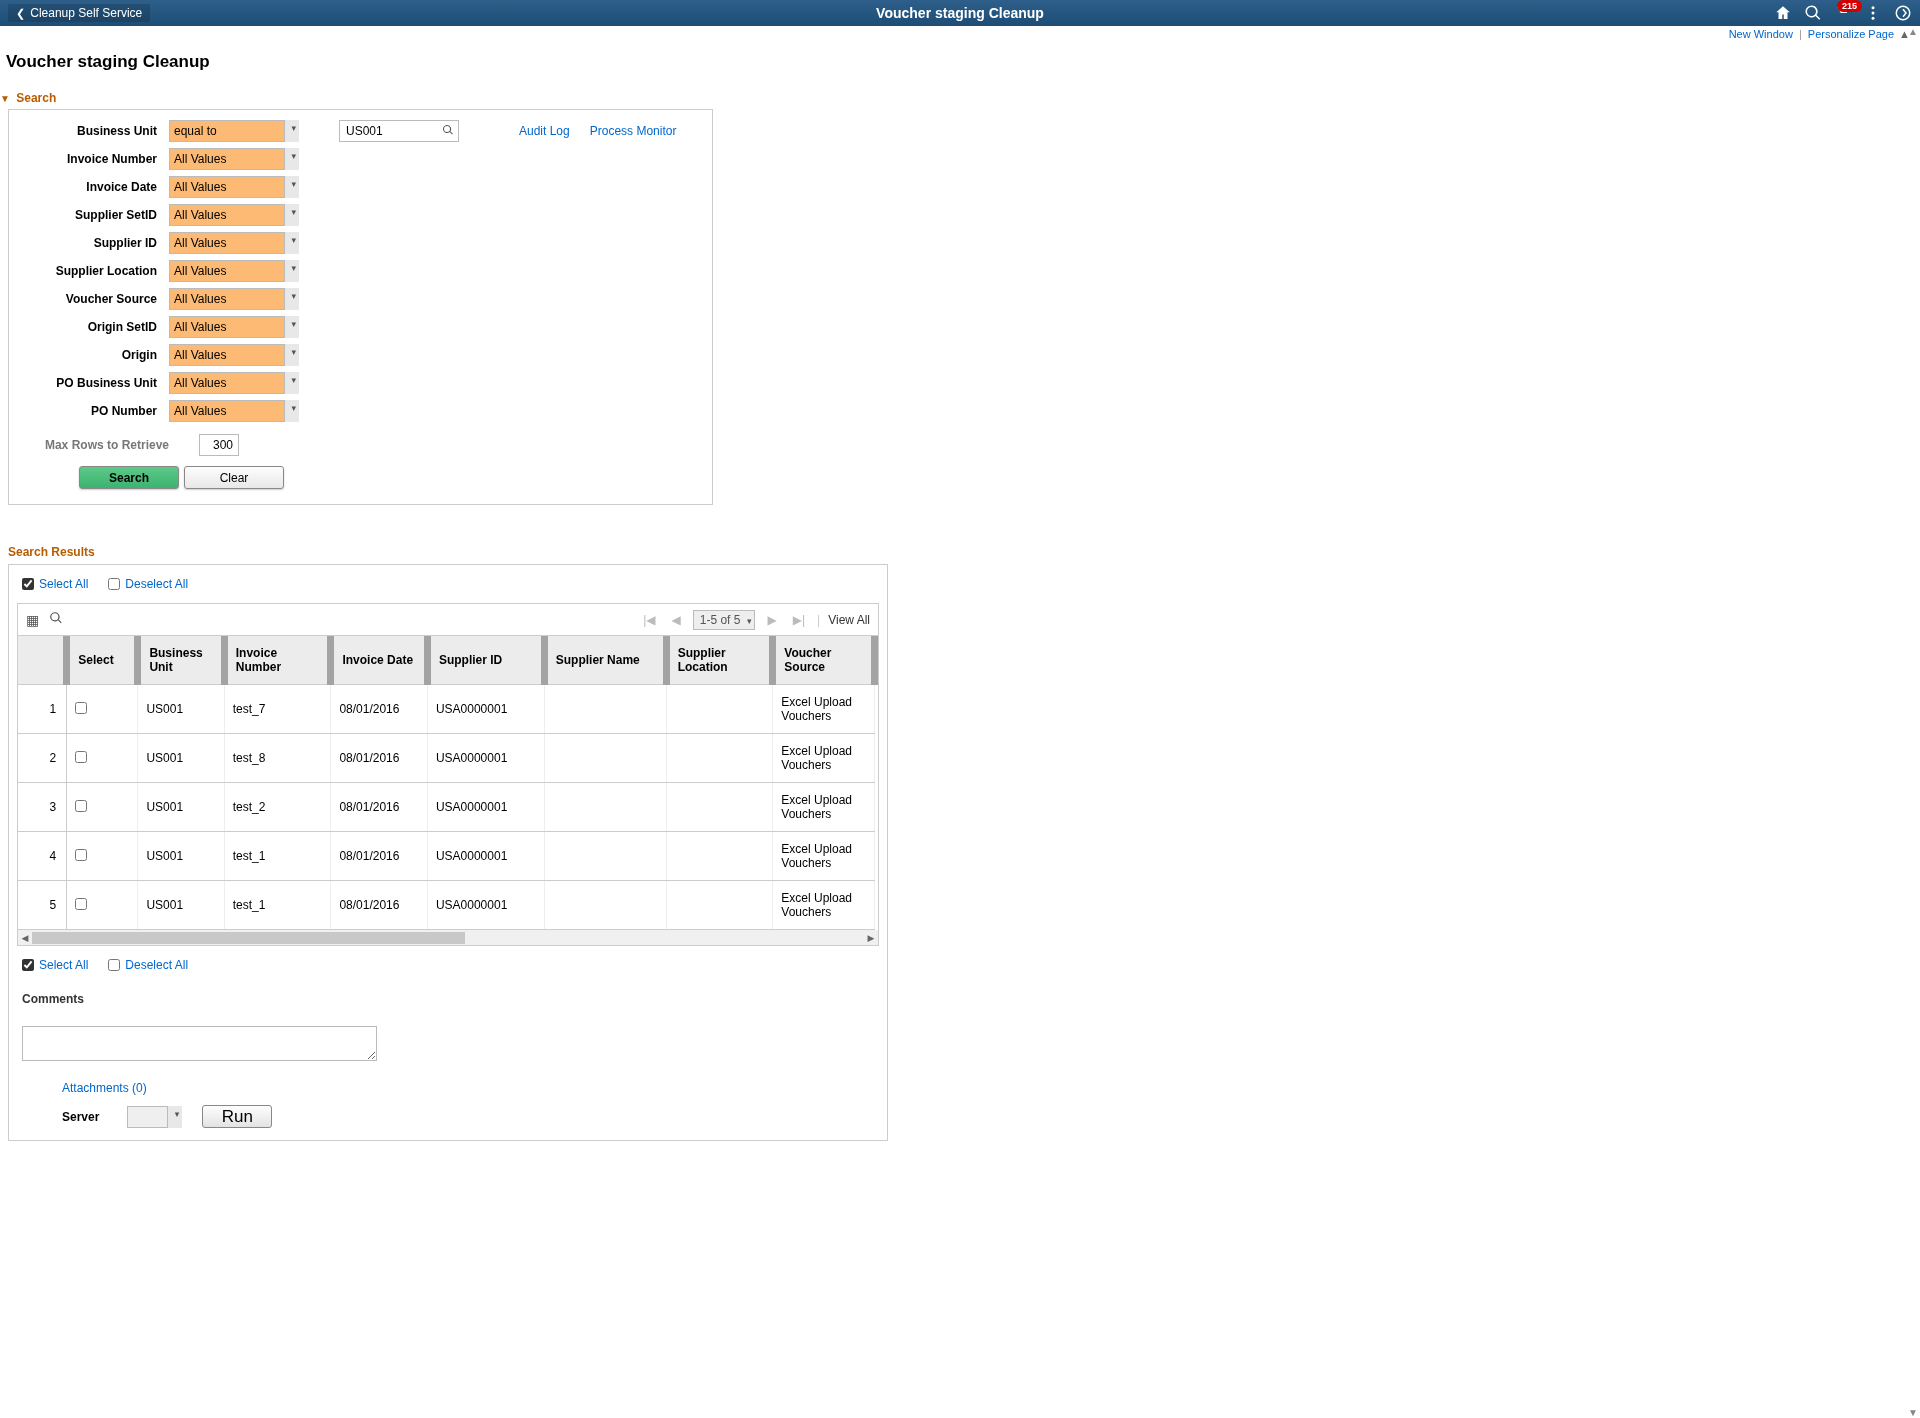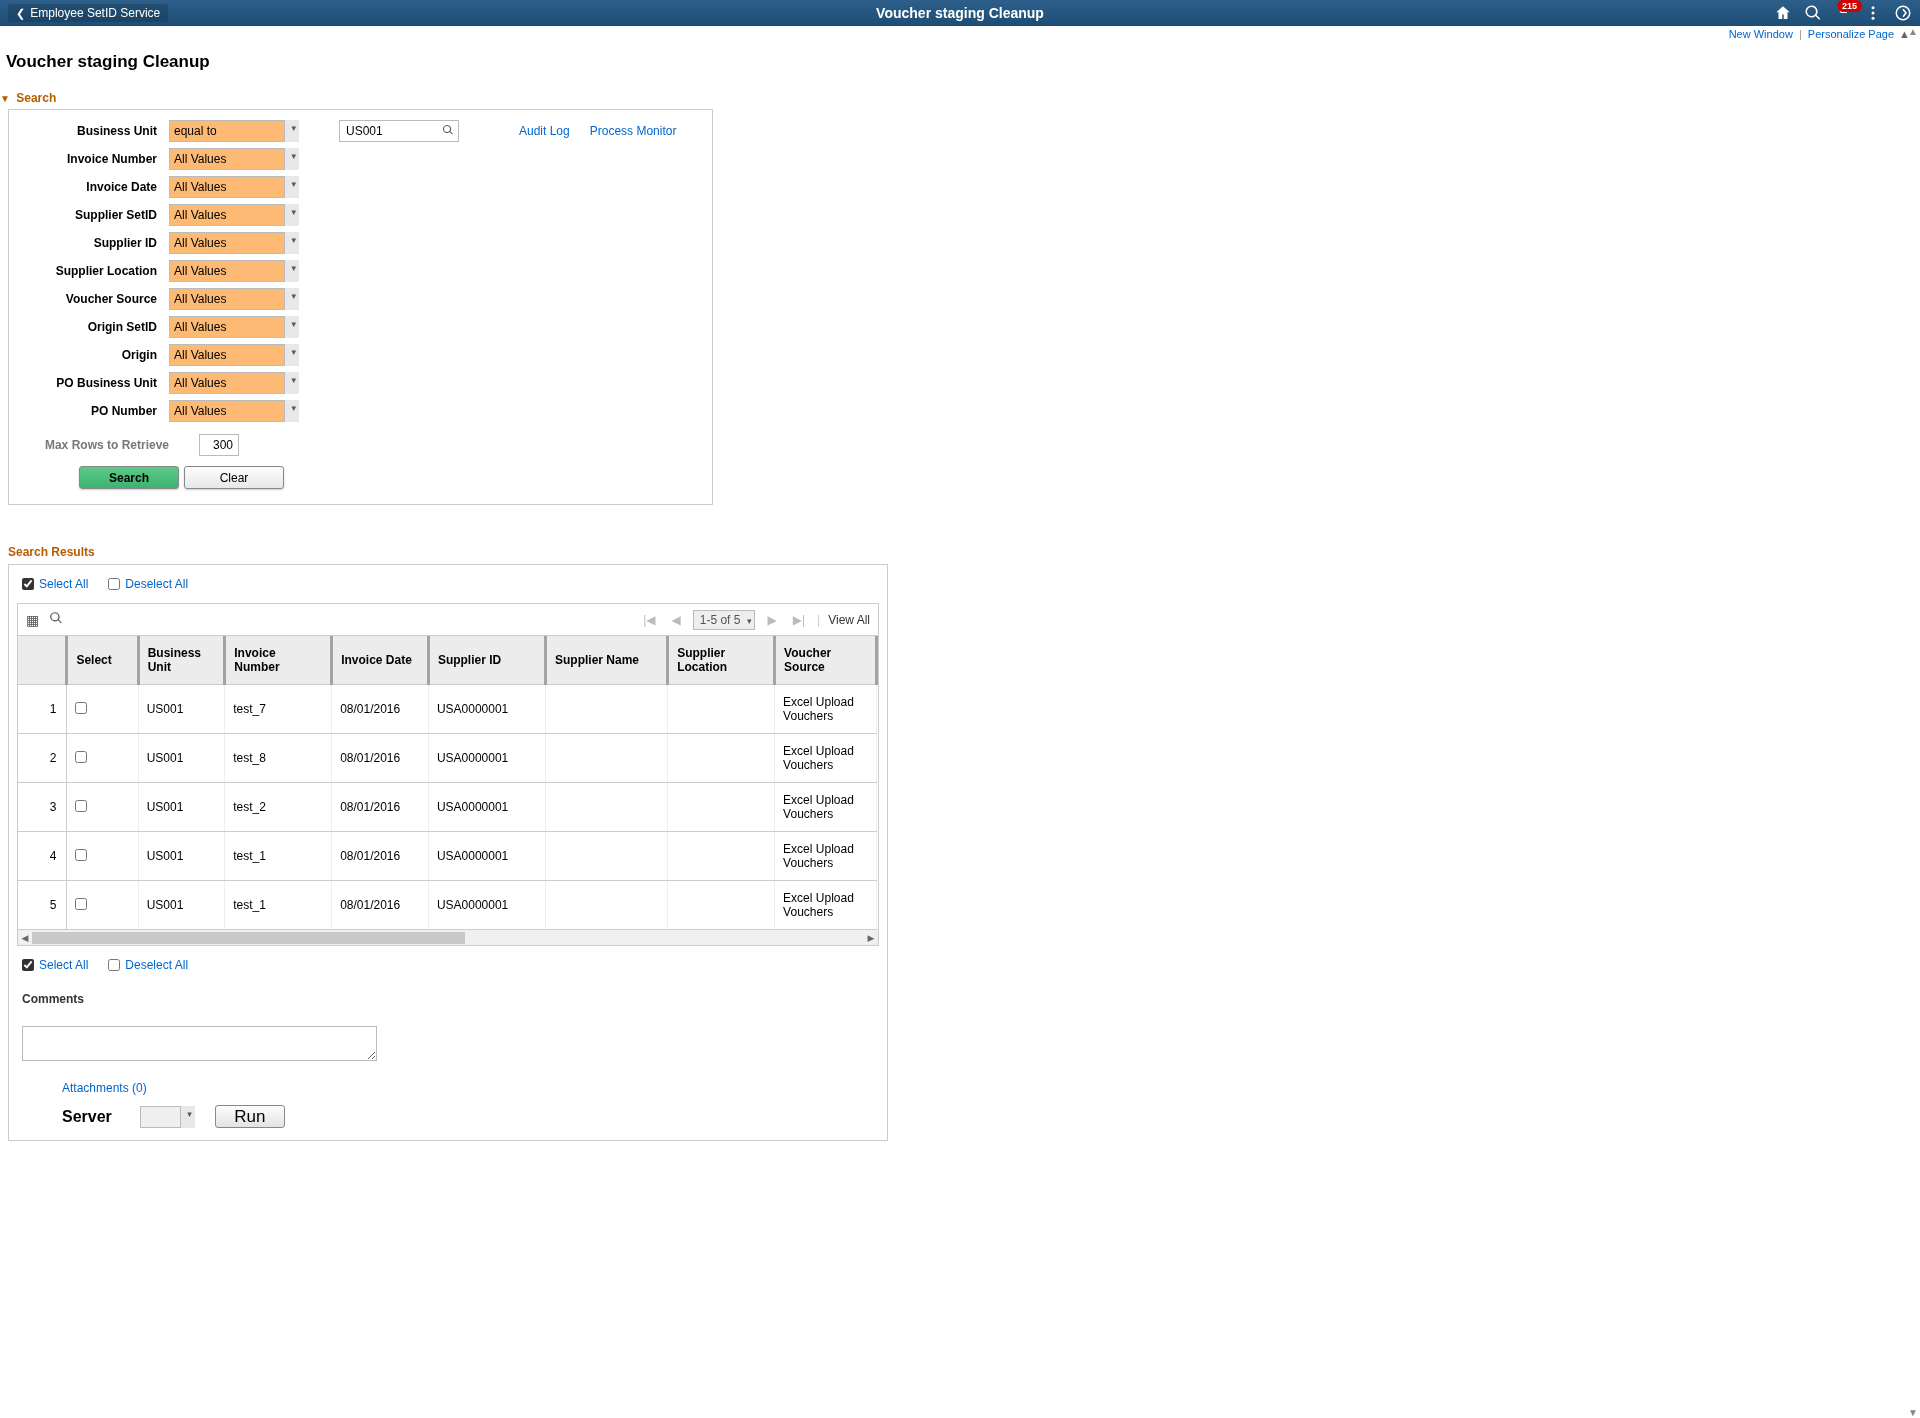--- a/index.html
+++ b/index.html
@@ -67,21 +67,21 @@
 .grid-tb-icon { color: #555; cursor: pointer; font-size: 14px; }
 .grid-tb-right { margin-left: auto; display: flex; align-items: center; gap: 8px; font-size: 12px; color: #555; }
 .nav-icon { color: #bbb; cursor: pointer; font-size: 12px; padding: 0 4px; }
 .range-sel { border: 1px solid #bbb; background: #eee; padding: 2px 14px 2px 6px; font-size: 12px; position: relative; }
 .range-wrap { position: relative; display: inline-block; }
 .range-wrap::after { content: '▾'; position: absolute; right: 4px; top: 3px; font-size: 9px; color: #555; pointer-events: none; }
 .vsep { color: #ccc; }
 .viewall { color: #333; cursor: pointer; }
 
 table.grid { width: 100%; border-collapse: collapse; font-size: 12px; }
-table.grid th { background: #ececec; text-align: left; padding: 10px 8px; border-bottom: 1px solid #ccc; border-right: 3px solid #a3a3a3; font-weight: bold; }
+table.grid th { background: #ececec; text-align: left; padding: 10px 8px; border-bottom: 1px solid #ccc; border-right: 7px solid #a3a3a3; font-weight: bold; }
 table.grid td { padding: 10px 8px; border-bottom: 1px solid #ccc; border-right: 1px solid #eee; vertical-align: middle; }
 table.grid td.rownum { text-align: right; padding-right: 10px; width: 48px; border-right: none; }
 table.grid td.selcell { width: 30px; border-left: 1px solid #ccc; }
 .col-rownum { width: 48px; }
 .col-select { width: 70px; }
 .col-bu { width: 85px; }
 .col-inv { width: 105px; }
 .col-date { width: 95px; }
 .col-supid { width: 115px; }
 .col-supname { width: 120px; }
@@ -91,36 +91,36 @@
 .hscroll { height: 15px; background: #f0f0f0; display: flex; align-items: center; position: relative; }
 .hscroll-lbtn, .hscroll-rbtn { width: 14px; height: 14px; display: flex; align-items: center; justify-content: center; font-size: 9px; color: #666; cursor: pointer; }
 .hscroll-track { flex: 1; height: 12px; background: #f0f0f0; position: relative; }
 .hscroll-thumb { position: absolute; left: 0; top: 0; height: 12px; width: 52%; background: #c8c8c8; }
 
 
 .bottom-row { display: flex; align-items: flex-start; margin-top: 12px; padding-left: 5px; gap: 20px; flex-direction: column; }
 .comments-label { font-size: 12px; font-weight: bold; color: #333; padding-top: 8px; width: 65px; }
 .comments-ta { width: 355px; height: 35px; border: 1px solid #bbb; resize: both; font-size: 12px; }
 .att-link { color: #0066cc; text-decoration: none; font-size: 12px; }
-.server-label { font-size: 16px; font-weight: bold; margin-right: 8px; }
+.server-label { font-size: 12px; font-weight: bold; margin-right: 8px; }
 .server-sel { width: 55px; height: 22px; border: 1px solid #bbb; }
 .run-btn { width: 70px; height: 23px; border: 1px solid #888; border-radius: 3px; background: linear-gradient(to bottom, #fdfdfd, #e3e3e3); font-size: 17px; cursor: pointer; }
 .right-col { display: flex; flex-direction: column; gap: 10px; margin-left: 40px; }
 .server-row { display: flex; align-items: center; gap: 20px; }
 
 
 .right-scroll { position: fixed; right: 0; top: 26px; bottom: 0; width: 14px; display: flex; flex-direction: column; justify-content: space-between; align-items: center; font-size: 10px; color: #888; }
 </style>
 </head>
 <body>
 
 <div class="header-bar">
   <div class="back-btn">
     <span class="chev">❮</span>
-    <span>Employee SetID Service</span>
+    <span>Cleanup Self Service</span>
   </div>
   <div class="header-title">Voucher staging Cleanup</div>
   <div class="header-icons">
     <span class="hdr-icon">
         <svg viewBox="0 0 24 24">
           <path d="M12 3l9 8h-3v9h-5v-6H11v6H6v-9H3z"></path>
         </svg>
       </span>
     <span class="hdr-icon">
         <svg viewBox="0 0 24 24">

